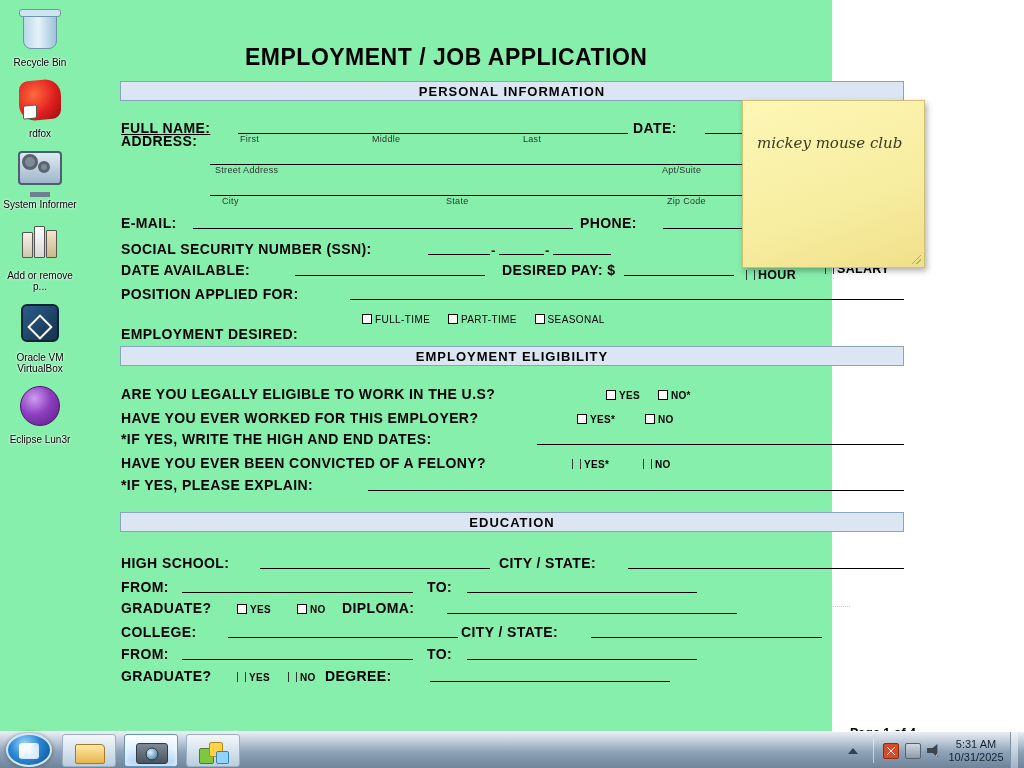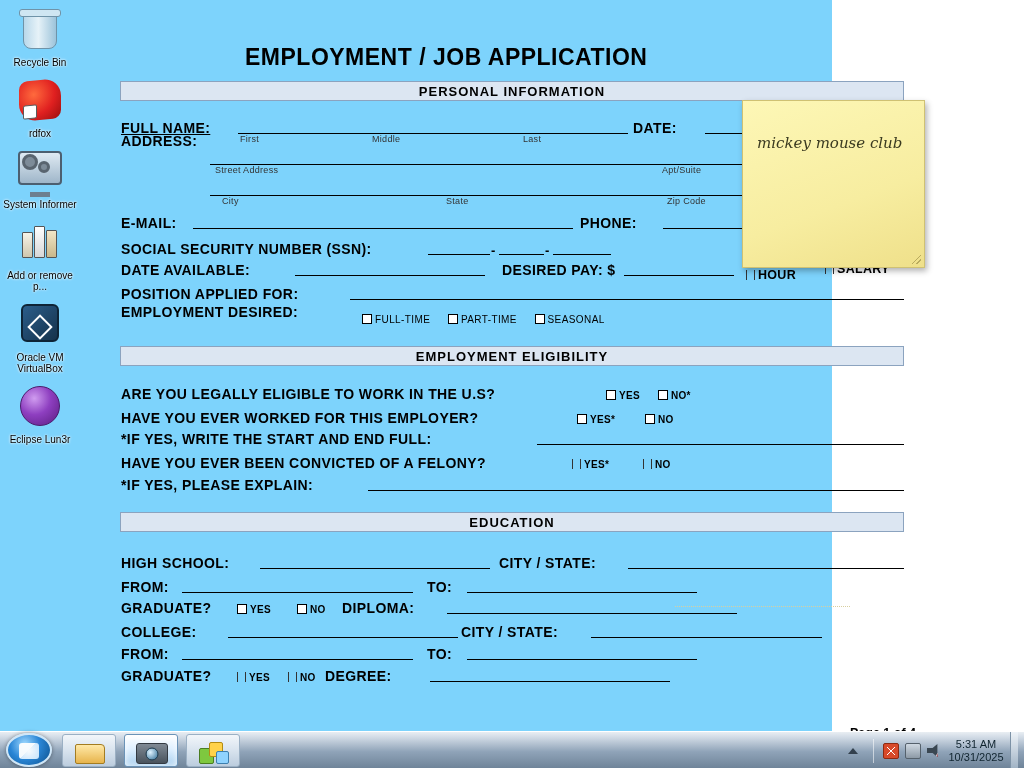--- a/index.html
+++ b/index.html
@@ -12,21 +12,21 @@
   body {
     background: #ffffff;
     position: relative;
   }
 
   
   #desktop {
     position: absolute;
     left: 0; top: 0;
     width: 832px; height: 731px;
-    background: #7dd3fc;
+    background: #86efac;
   }
 
   #icon-column {
     position: absolute;
     left: 0; top: 0;
     width: 80px;
     padding-top: 6px;
   }
   .desk-icon {
     width: 80px;
@@ -475,38 +475,38 @@
     <div class="fl lbl" style="left:11px; top:262px;">DATE AVAILABLE:</div>
     <div class="rule" style="left:185px; top:275px; width:190px;"></div>
     <div class="fl lbl" style="left:392px; top:262px;">DESIRED PAY: $</div>
     <div class="rule" style="left:514px; top:275px; width:110px;"></div>
     <div class="fl lbl-sm" style="left:636px; top:268px;"><span class="cb-thin"></span><span>HOUR</span></div>
     <div class="fl lbl-sm" style="left:715px; top:262px;"><span class="cb-thin"></span><span>SALARY</span></div>
 
     <div class="fl lbl" style="left:11px; top:286px;">POSITION APPLIED FOR:</div>
     <div class="rule" style="left:240px; top:299px; width:554px;"></div>
 
-    <div class="fl lbl" style="left:11px; top:304px;">EMPLOYMENT DESIRED:</div>
+    <div class="fl lbl" style="left:11px; top:326px;">EMPLOYMENT DESIRED:</div>
     <div class="fl" style="left:252px; top:311px;">
       <span class="opt"><span class="cb"></span><span>FULL-TIME</span></span>
       <span class="opt"><span class="cb"></span><span>PART-TIME</span></span>
       <span class="opt"><span class="cb"></span><span>SEASONAL</span></span>
     </div>
 
     <div class="section-bar" style="top:346px;">EMPLOYMENT ELIGIBILITY</div>
 
     <div class="fl lbl" style="left:11px; top:386px;">ARE YOU LEGALLY ELIGIBLE TO WORK IN THE U.S?</div>
     <div class="fl lbl-sm" style="left:496px; top:388px;"><span class="cb"></span><span style="font-size:10px">YES</span></div>
     <div class="fl lbl-sm" style="left:548px; top:388px;"><span class="cb"></span><span style="font-size:10px">NO*</span></div>
 
     <div class="fl lbl" style="left:11px; top:410px;">HAVE YOU EVER WORKED FOR THIS EMPLOYER?</div>
     <div class="fl lbl-sm" style="left:467px; top:412px;"><span class="cb"></span><span style="font-size:10px">YES*</span></div>
     <div class="fl lbl-sm" style="left:535px; top:412px;"><span class="cb"></span><span style="font-size:10px">NO</span></div>
 
-    <div class="fl lbl" style="left:11px; top:431px;">*IF YES, WRITE THE START AND END FULL:</div>
+    <div class="fl lbl" style="left:11px; top:431px;">*IF YES, WRITE THE HIGH AND END DATES:</div>
     <div class="rule" style="left:427px; top:444px; width:367px;"></div>
 
     <div class="fl lbl" style="left:11px; top:455px;">HAVE YOU EVER BEEN CONVICTED OF A FELONY?</div>
     <div class="fl lbl-sm" style="left:462px; top:457px;"><span class="cb-thin"></span><span style="font-size:10px">YES*</span></div>
     <div class="fl lbl-sm" style="left:533px; top:457px;"><span class="cb-thin"></span><span style="font-size:10px">NO</span></div>
 
     <div class="fl lbl" style="left:11px; top:477px;">*IF YES, PLEASE EXPLAIN:</div>
     <div class="rule" style="left:258px; top:490px; width:536px;"></div>
 
     <div class="section-bar" style="top:512px;">EDUCATION</div>

